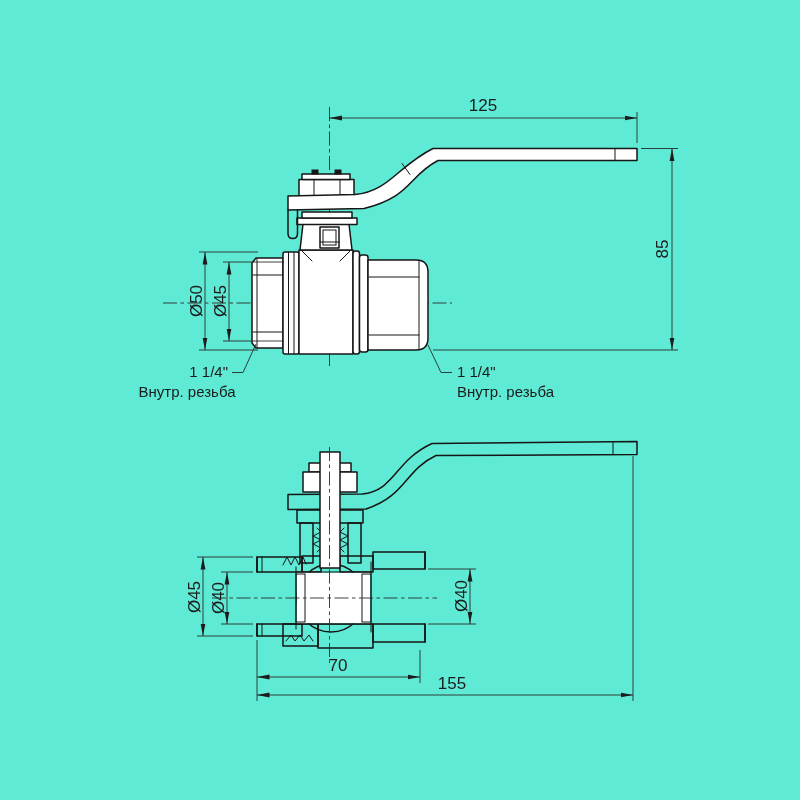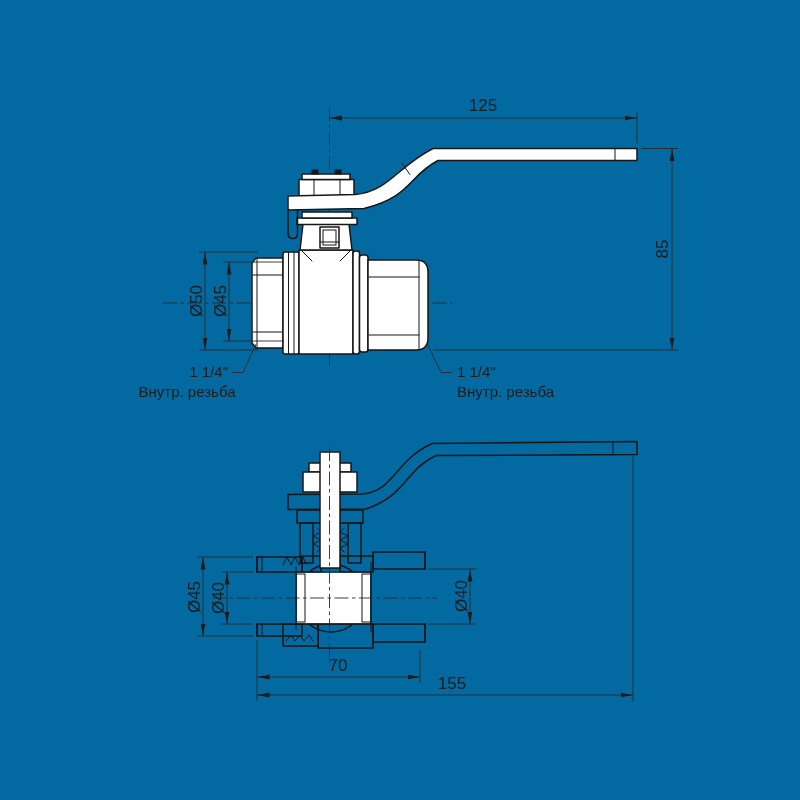--- a/index.html
+++ b/index.html
@@ -1,16 +1,16 @@
 <!DOCTYPE html>
 <html><head>
 <meta charset="utf-8">
 <style>
   html,body{margin:0;padding:0;background:#ffffff;}
-  .stage{position:relative;width:800px;height:800px;background:#0369a1;overflow:hidden;
+  .stage{position:relative;width:800px;height:800px;background:#5eead4;overflow:hidden;
          font-family:"Liberation Sans", sans-serif;text-align:right;}
   svg{position:absolute;left:0;top:0;}
   .obj{stroke:#161616;stroke-width:1.5;fill:none;stroke-linejoin:round;stroke-linecap:round;}
   .objw{stroke:#161616;stroke-width:1.5;fill:#ffffff;stroke-linejoin:round;}
   .thin{stroke:#161616;stroke-width:1;fill:none;stroke-linecap:round;}
   .dim{stroke:#2a2a2a;stroke-width:0.9;fill:none;}
   .cl{stroke:#2a2a2a;stroke-width:0.9;fill:none;stroke-dasharray:14 3.5 3.5 3.5;}
   .dtext{font-size:17px;fill:#1c1c1c;}
   .ltext{font-size:15px;fill:#1c1c1c;}
   .fillw{fill:#ffffff;stroke:none;}

